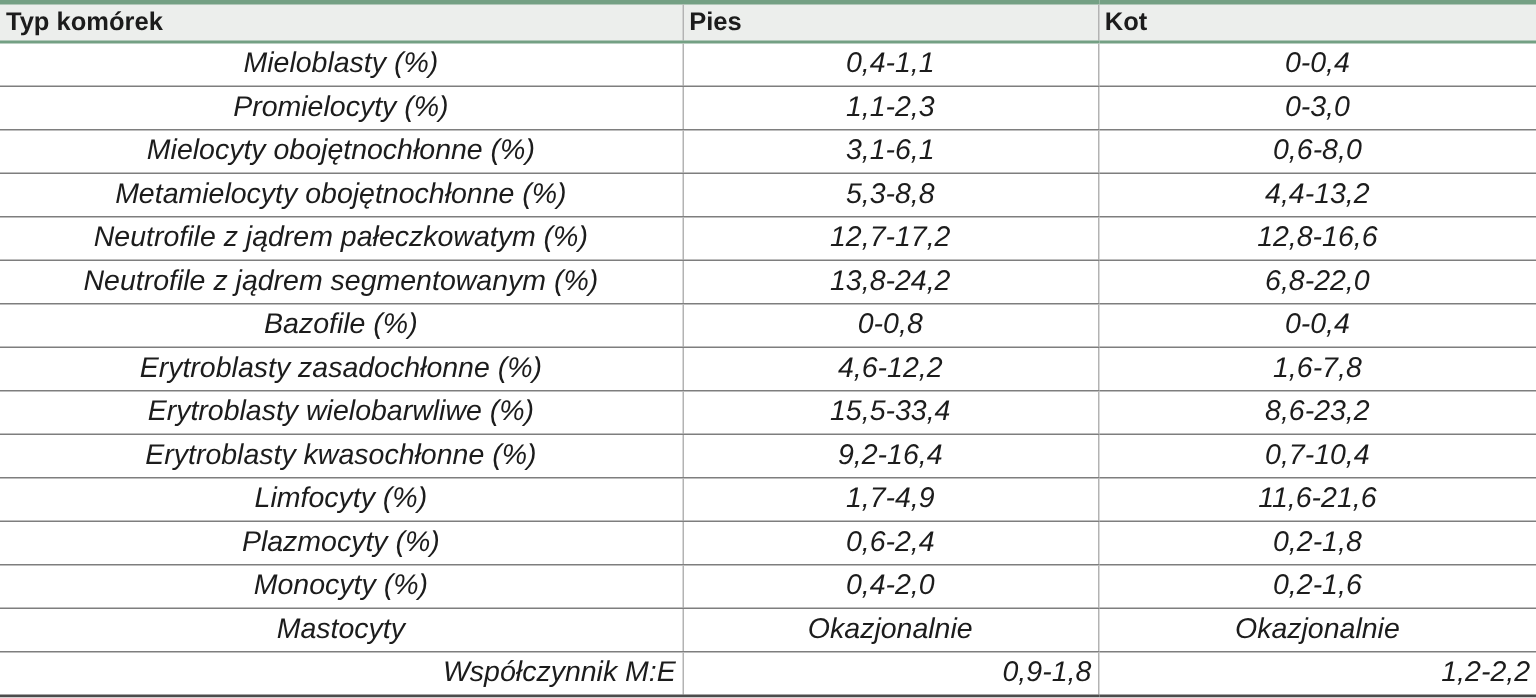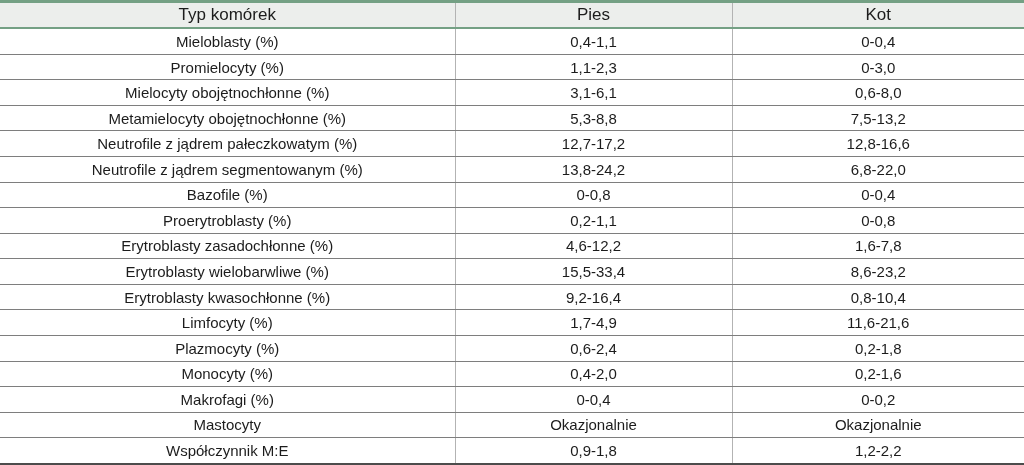--- a/index.html
+++ b/index.html
@@ -18,30 +18,30 @@
   }
   table{
     width:1024px;height:465px;
     border-collapse:collapse;table-layout:fixed;
   }
   col.c1{width:455px;} col.c2{width:277px;} col.c3{width:292px;}
   thead th{
     background:var(--header-bg);
     border-top:3px solid var(--accent-green);
     border-bottom:2px solid var(--accent-green);
-    font-size:17px;font-weight:normal;
-    height:24px;text-align:center;vertical-align:middle;padding:0 4px;margin-left:48px;
+    font-size:17px;font-weight:bold;
+    height:24px;text-align:left;vertical-align:middle;padding:0 4px;margin-left:48px;
   }
   tbody td{
     border-bottom:1px solid var(--row-border);
-    font-size:15px;font-weight:normal;
+    font-size:19px;font-weight:normal;
     text-align:center;vertical-align:middle;padding:0 4px;
-    white-space:nowrap;overflow:hidden;
+    white-space:nowrap;overflow:hidden;font-style:italic;
   }
-  tbody tr:last-child td{border-bottom:2px solid var(--bottom-border);}
+  tbody tr:last-child td{border-bottom:2px solid var(--bottom-border);text-align:right;}
   .vline{border-left:1px solid var(--col-border);}
 </style>
 </head>
 <body>
 
 <table>
   <colgroup>
     <col class="c1">
       <col class="c2">
       <col class="c3">
@@ -65,78 +65,68 @@
         <td class="vline">0-3,0</td>
       </tr>
       <tr>
         <td>Mielocyty obojętnochłonne (%)</td>
         <td class="vline">3,1-6,1</td>
         <td class="vline">0,6-8,0</td>
       </tr>
       <tr>
         <td>Metamielocyty obojętnochłonne (%)</td>
         <td class="vline">5,3-8,8</td>
-        <td class="vline">7,5-13,2</td>
+        <td class="vline">4,4-13,2</td>
       </tr>
       <tr>
         <td>Neutrofile z jądrem pałeczkowatym (%)</td>
         <td class="vline">12,7-17,2</td>
         <td class="vline">12,8-16,6</td>
       </tr>
       <tr>
         <td>Neutrofile z jądrem segmentowanym (%)</td>
         <td class="vline">13,8-24,2</td>
         <td class="vline">6,8-22,0</td>
       </tr>
       <tr>
         <td>Bazofile (%)</td>
         <td class="vline">0-0,8</td>
         <td class="vline">0-0,4</td>
       </tr>
       <tr>
-        <td>Proerytroblasty (%)</td>
-        <td class="vline">0,2-1,1</td>
-        <td class="vline">0-0,8</td>
-      </tr>
-      <tr>
         <td>Erytroblasty zasadochłonne (%)</td>
         <td class="vline">4,6-12,2</td>
         <td class="vline">1,6-7,8</td>
       </tr>
       <tr>
         <td>Erytroblasty wielobarwliwe (%)</td>
         <td class="vline">15,5-33,4</td>
         <td class="vline">8,6-23,2</td>
       </tr>
       <tr>
         <td>Erytroblasty kwasochłonne (%)</td>
         <td class="vline">9,2-16,4</td>
-        <td class="vline">0,8-10,4</td>
+        <td class="vline">0,7-10,4</td>
       </tr>
       <tr>
         <td>Limfocyty (%)</td>
         <td class="vline">1,7-4,9</td>
         <td class="vline">11,6-21,6</td>
       </tr>
       <tr>
         <td>Plazmocyty (%)</td>
         <td class="vline">0,6-2,4</td>
         <td class="vline">0,2-1,8</td>
       </tr>
       <tr>
         <td>Monocyty (%)</td>
         <td class="vline">0,4-2,0</td>
         <td class="vline">0,2-1,6</td>
       </tr>
       <tr>
-        <td>Makrofagi (%)</td>
-        <td class="vline">0-0,4</td>
-        <td class="vline">0-0,2</td>
-      </tr>
-      <tr>
         <td>Mastocyty</td>
         <td class="vline">Okazjonalnie</td>
         <td class="vline">Okazjonalnie</td>
       </tr>
       <tr>
         <td>Współczynnik M:E</td>
         <td class="vline">0,9-1,8</td>
         <td class="vline">1,2-2,2</td>
       </tr>
     </tbody>

